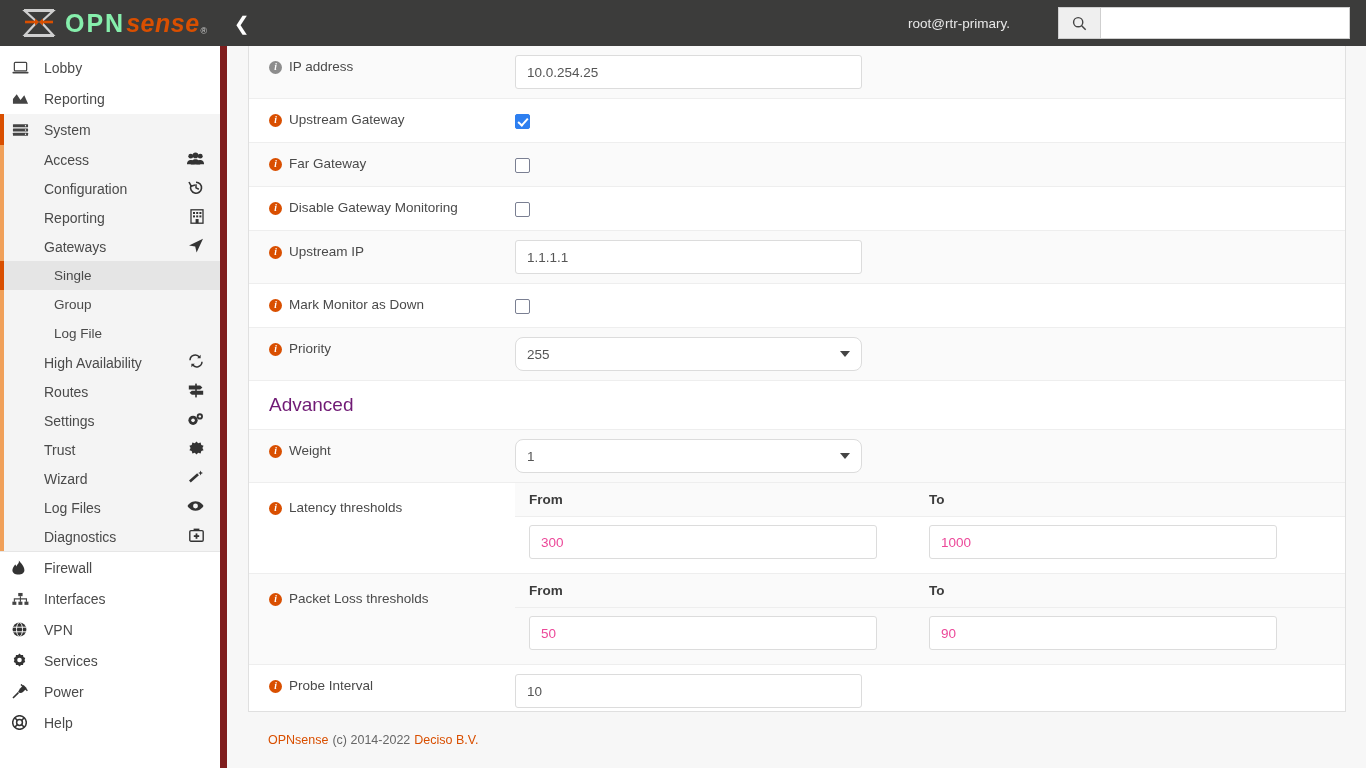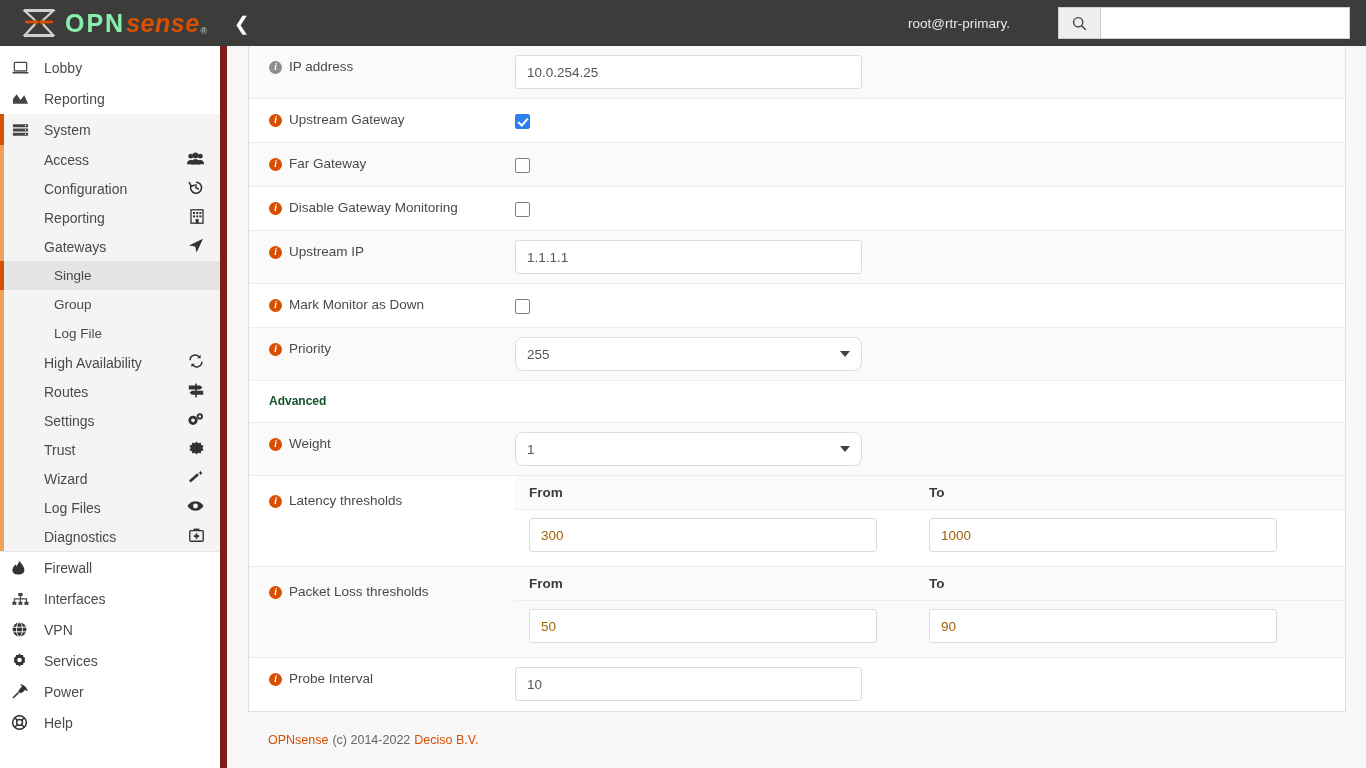--- a/index.html
+++ b/index.html
@@ -149,39 +149,39 @@
     cursor: pointer; position: relative; margin-top: 6px;
   }
   .chk.on { background: #2d7ff0; border-color: #2d7ff0; }
   .chk.on::after {
     content: ""; position: absolute; left: 4px; top: 1px;
     width: 4px; height: 8px; border: solid #fff;
     border-width: 0 2px 2px 0; transform: rotate(42deg);
   }
 
   .section-head {
-    padding: 13px 20px; font-size: 12px; font-weight: 700; color: #14532d;
+    padding: 13px 20px; font-size: 19px; font-weight: 400; color: #701a75;
   }
 
   
   .thr-table { width: 100%; }
   .thr-head {
     display: flex; background: #fafafa;
     border-bottom: 1px solid #eeeeee;
   }
   .thr-head > div {
     font-size: 13.5px; font-weight: 700; color: #3c3c3c; padding: 9px 0 9px 14px;
   }
   .thr-body { display: flex; padding: 8px 0 14px 0; }
   .thr-body > div { padding-left: 14px; }
   .thr-col { width: 400px; flex: 0 0 400px; }
   .thr-input {
     width: 348px; height: 34px;
     border: 1px solid #dcdcdc; border-radius: 3px; background: #fff;
-    padding: 0 11px; font-size: 13.5px; color: #a16207;
+    padding: 0 11px; font-size: 13.5px; color: #ec4899;
     font-family: "Liberation Sans", sans-serif; outline: none;
   }
   .row.thr .cell-label { padding-top: 17px; }
   .row.thr .cell-field { padding: 0; }
 
   .row.clipped { border-bottom: none; }
 
   
   #footer {
     position: absolute; top: 666px; left: 21px;

